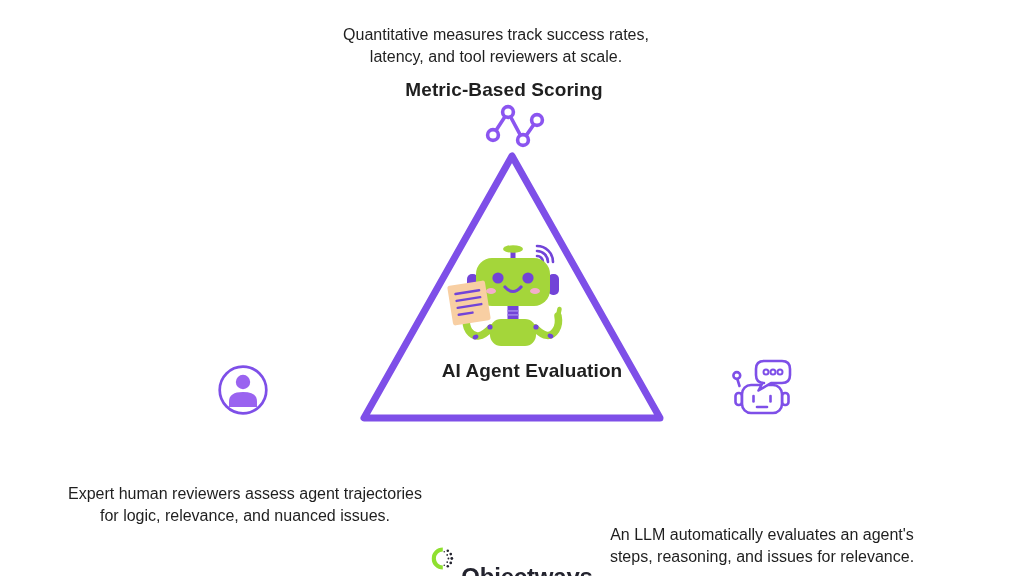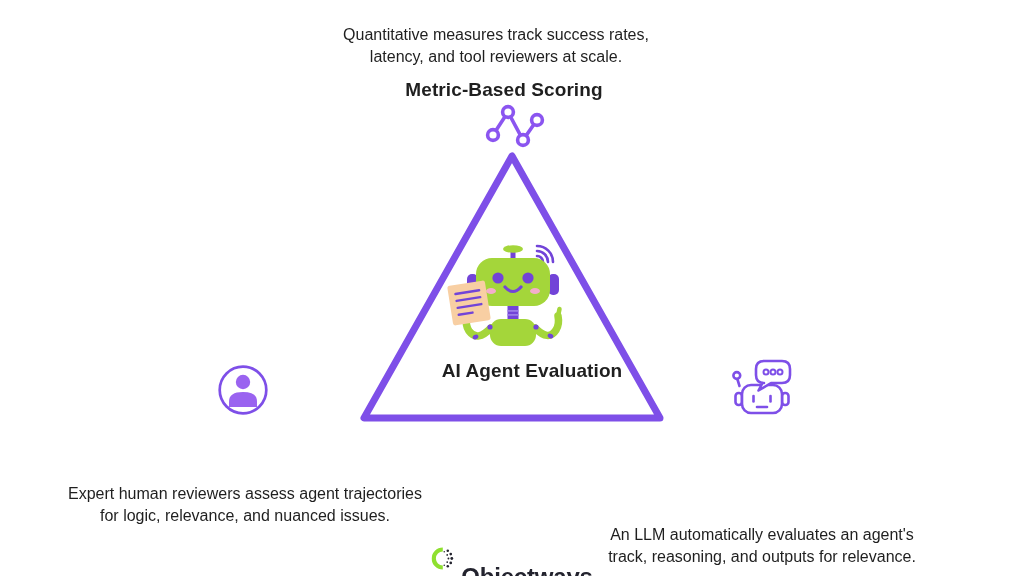--- a/index.html
+++ b/index.html
@@ -156,21 +156,21 @@
 
       <path d="M23.5 37 V42.5" fill="none"></path>
       <path d="M40.5 37 V42.5" fill="none"></path>
       <path d="M27 48 H37" fill="none"></path>
     </g>
   </svg>
 
 
   <div class="abs centered desc-sm" style="left:762px; top:483px;margin-top:41px;">
     <div>An LLM automatically evaluates an agent's</div>
-    <div>track, reasoning, and outputs for relevance.</div>
+    <div>steps, reasoning, and issues for relevance.</div>
   </div>
 
   <div class="abs footer-logo" style="left:512px; top:526px; transform:translateX(-50%);">
     <svg width="23" height="23" viewBox="0 0 24 24">
       <path d="M12 2.6 A9.4 9.4 0 0 0 12 21.4" fill="none" stroke="#8fe030" stroke-width="4.4"></path>
       <g fill="#23232e">
         <circle cx="21.4" cy="12" r="1.5"></circle>
         <circle cx="20.3" cy="7.4" r="1.4"></circle>
         <circle cx="20.3" cy="16.6" r="1.4"></circle>
         <circle cx="17.2" cy="3.9" r="1.3"></circle>

